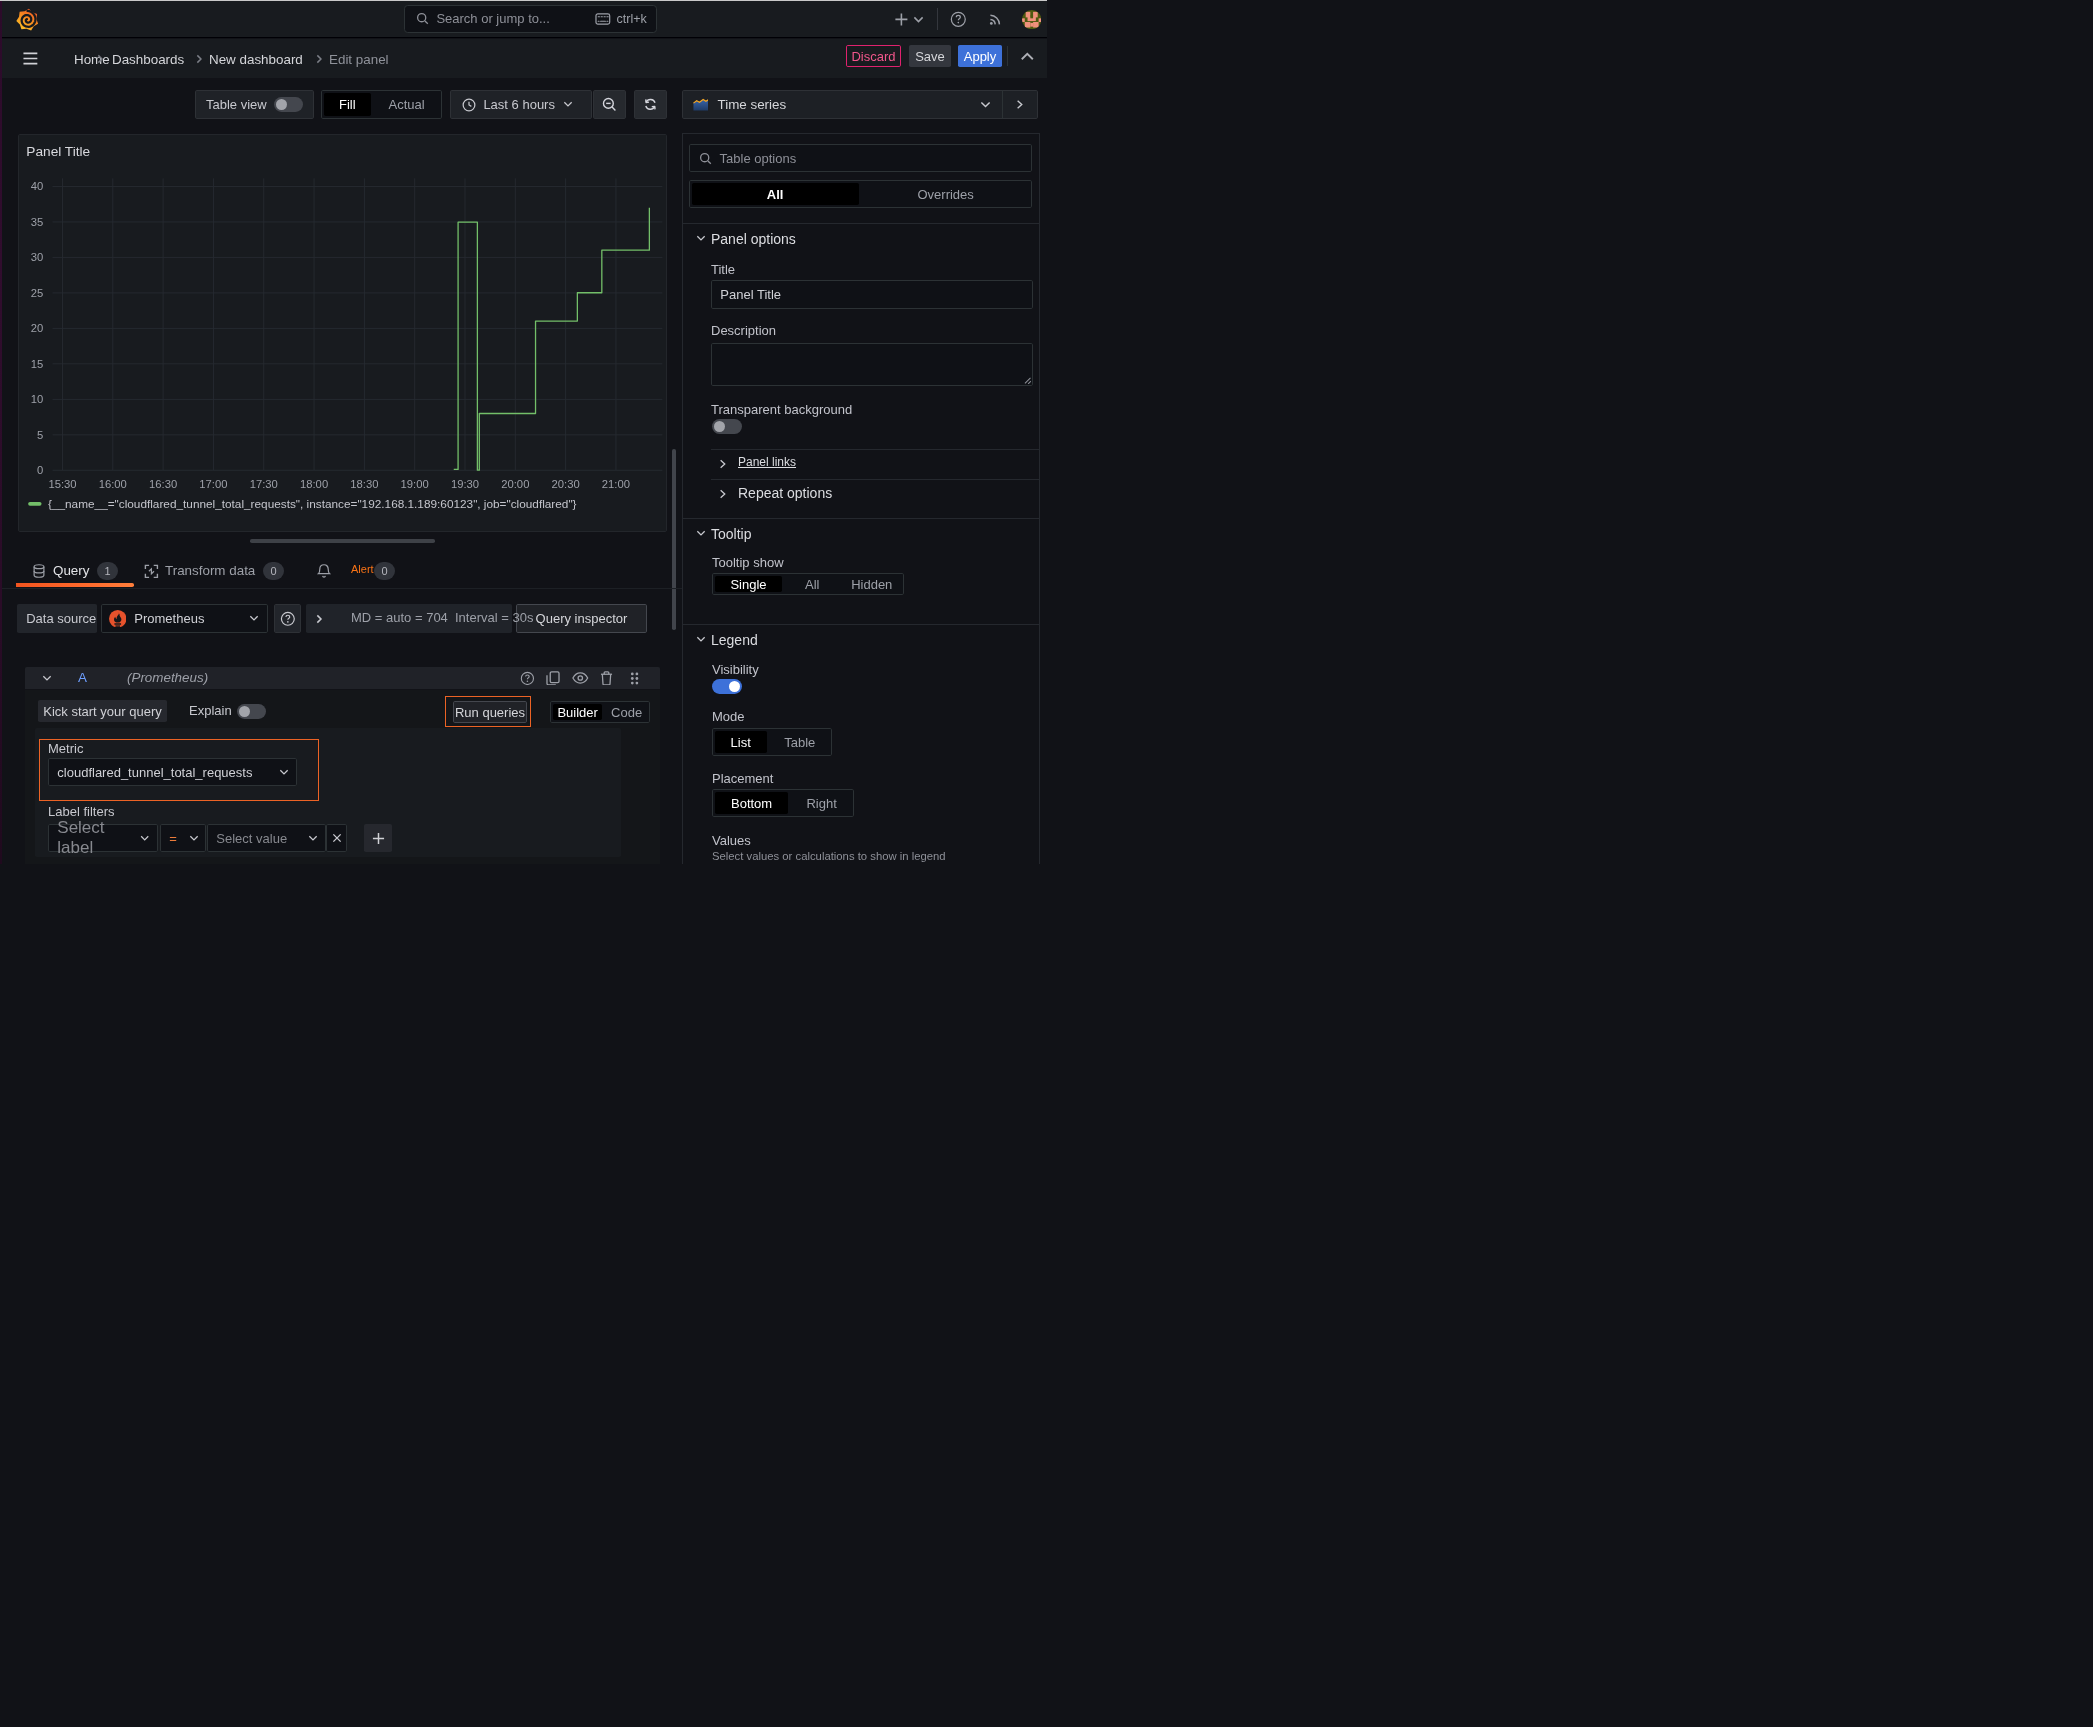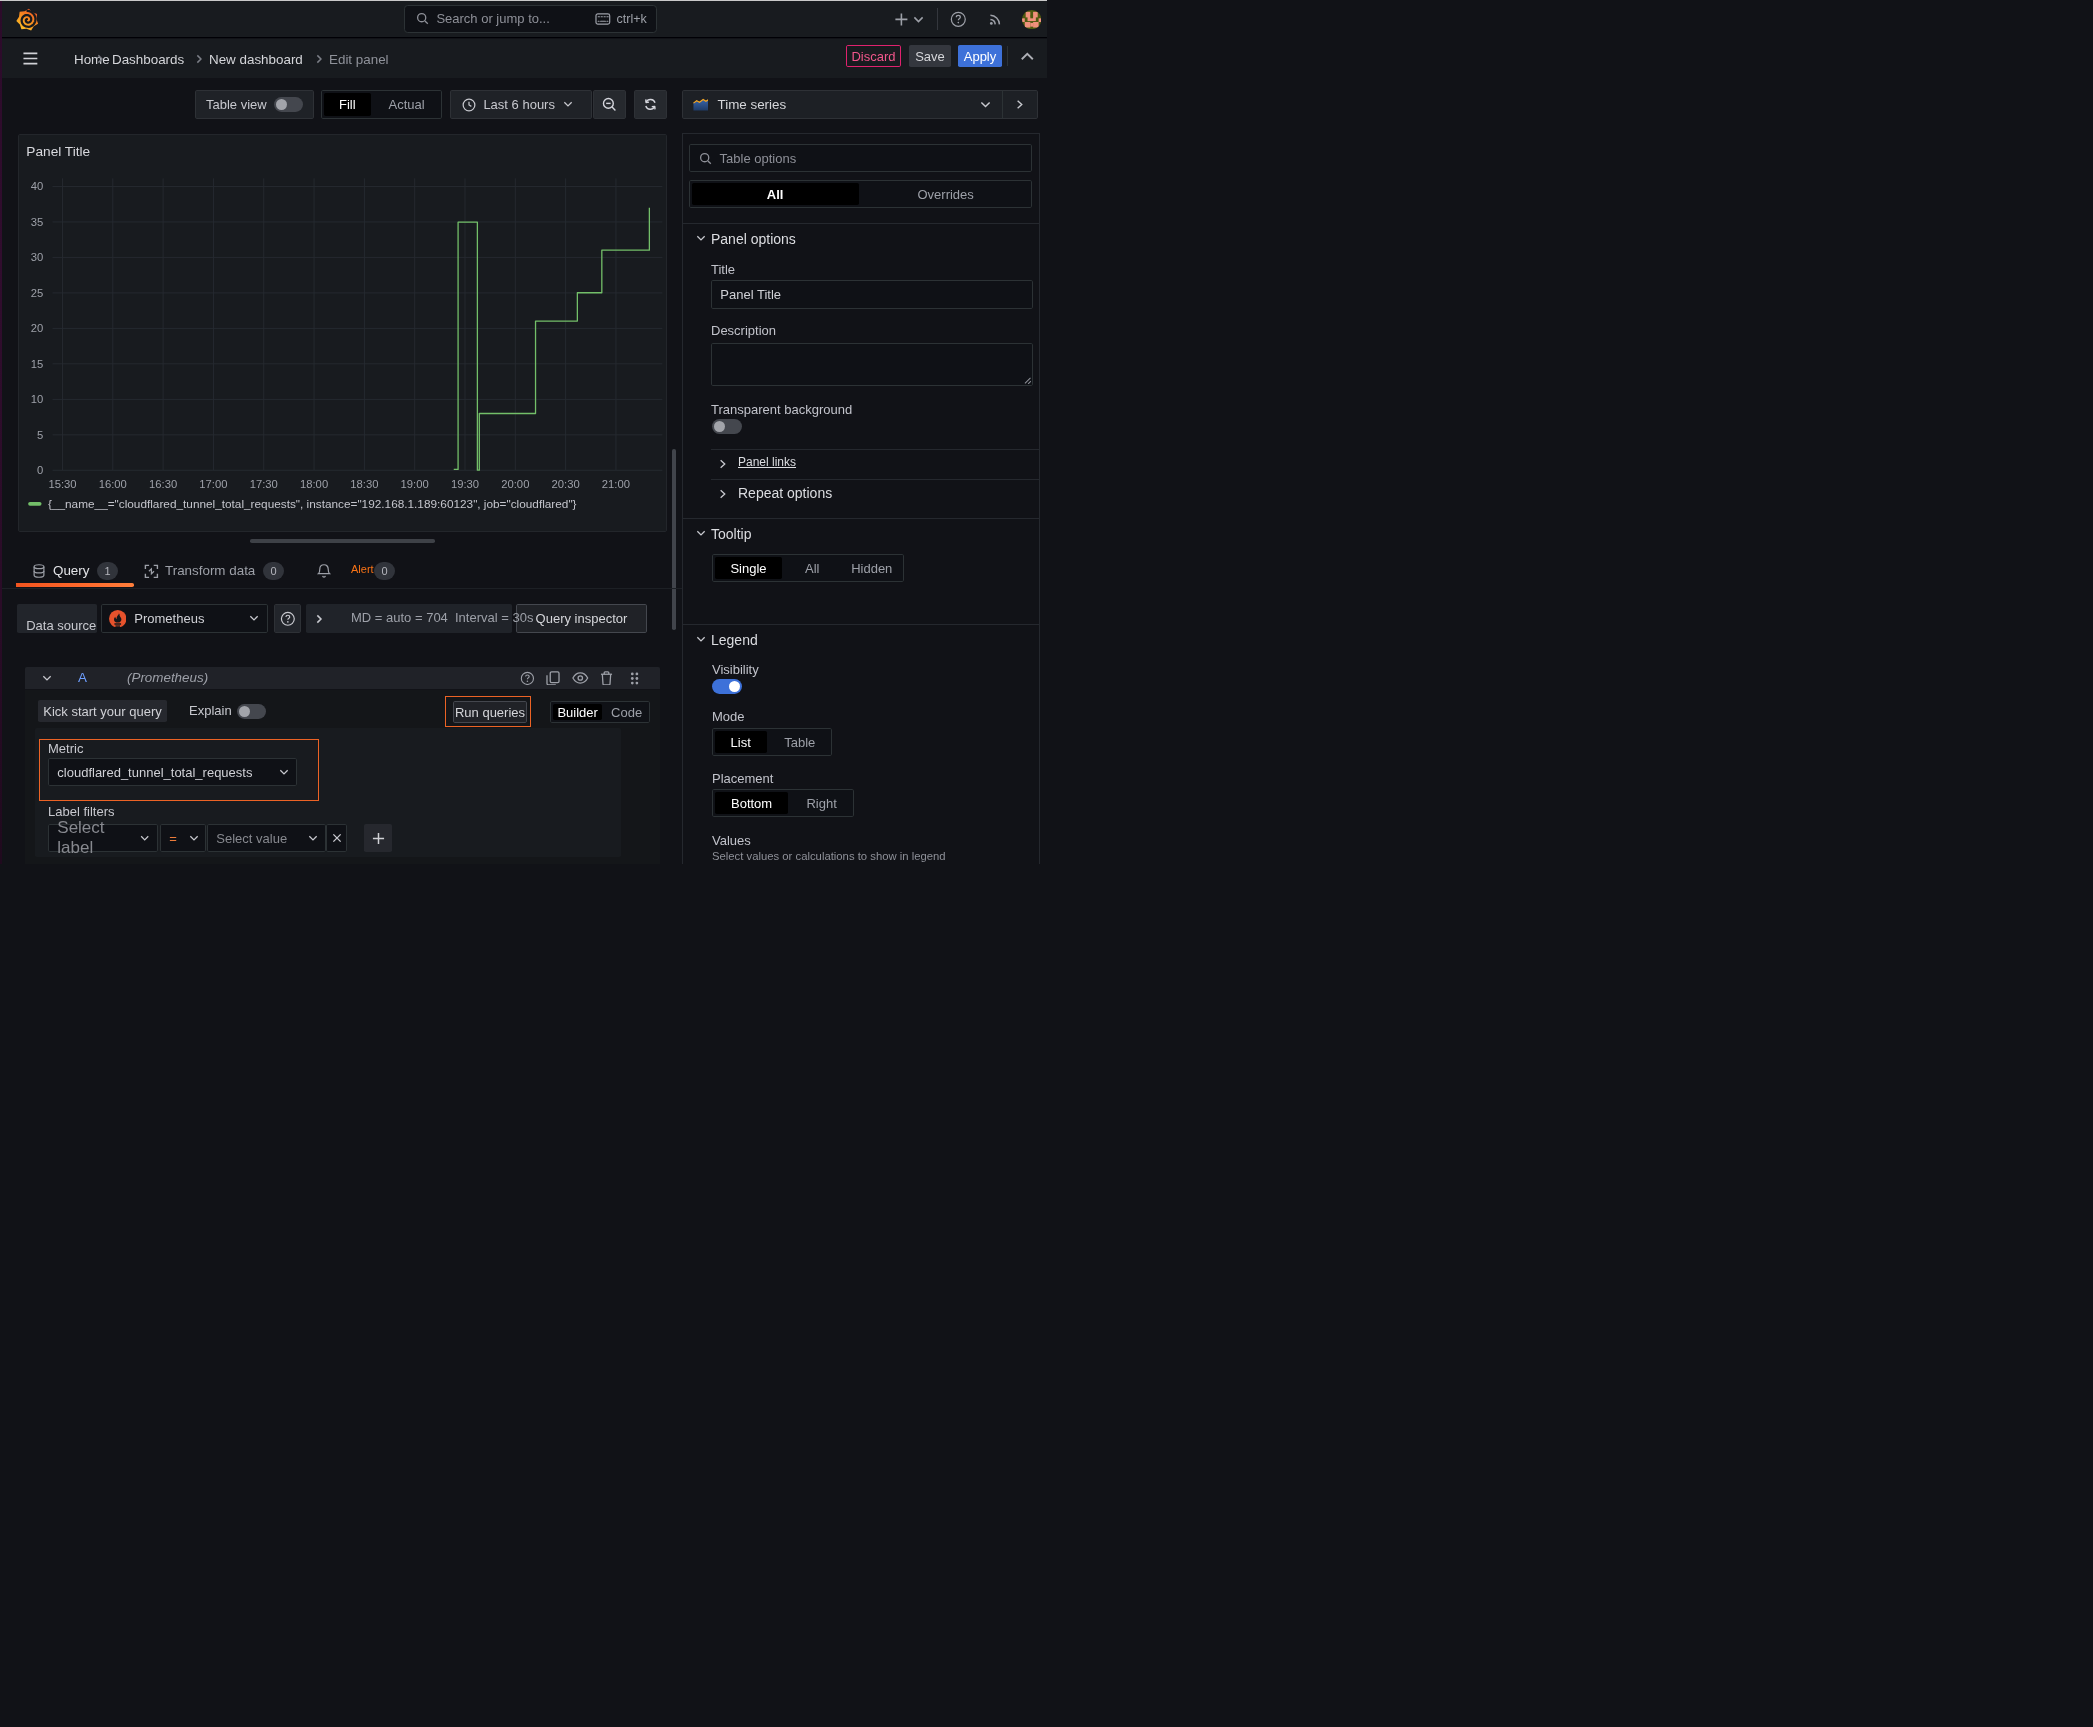--- a/index.html
+++ b/index.html
@@ -256,21 +256,21 @@
         <path d="M6.4 14.8 C6.6 15.8 7.2 16.3 8 16.3 C8.8 16.3 9.4 15.8 9.6 14.8"></path>
       </svg>
     <span class="abs" style="left:351px;top:9.2px;font-size:11px;color:#f97316;">Alert</span>
     <span class="abs badge" style="left:374px;top:8.3px;">0</span>
     <div class="abs" style="left:16px;top:29px;width:118px;height:3.9px;border-radius:0 1.8px 1.8px 0;background:linear-gradient(90deg,#f2541f 0%,#ff6a2c 60%,#ff7e3b 100%);"></div>
     <div class="abs" style="left:0;top:34px;width:683px;height:0.9px;background:#1d2025;"></div>
   </div>
 
   <div class="abs" id="qcontent" style="left:0;top:589px;width:683px;height:275px;z-index:20;">
 
-    <div class="abs" style="left:17px;top:15px;width:80px;height:29px;background:#22252b;border-radius:1.8px;display:flex;align-items:flex-end;">
+    <div class="abs" style="left:17px;top:15px;width:80px;height:29px;background:#22252b;border-radius:1.8px;display:flex;align-items:center;">
         <span style="margin-left:9.2px;font-size:13px;color:#c8c9cf;">Data source</span>
       </div>
     <div class="abs input" style="left:101px;top:15px;width:167px;height:29px;display:flex;align-items:center;">
       <svg style="margin-left:6.5px;" width="17.5" height="17.5" viewBox="0 0 19 19">
           <circle cx="9.5" cy="9.5" r="9.5" fill="#e6522c"></circle>
           <path fill="#141619" d="M9.5 1.8 C10.5 3.6 10.2 5.0 9.3 6.3 C8.6 7.4 8.0 8.5 8.4 9.9 C7.4 9.4 6.9 8.5 6.8 7.4 C5.9 8.3 5.4 9.4 5.5 10.6 C5.56 12.0 6.5 13.1 7.9 13.5 H11.1 C12.5 13.0 13.4 11.8 13.45 10.4 C13.5 8.6 12.4 7.6 11.9 6.7 C11.4 5.7 11.2 4.7 11.6 3.7 C11.0 4.1 10.6 4.6 10.4 5.3 C10.3 4.0 10.2 2.9 9.5 1.8 Z"></path>
           <rect x="5.9" y="14.4" width="7.2" height="1.6" fill="#141619"></rect>
           <rect x="7.0" y="16.7" width="5.0" height="1.5" fill="#141619"></rect>
         </svg>
       <span style="margin-left:8.3px;font-size:13px;color:#d0d1d6;">Prometheus</span>
@@ -456,21 +456,21 @@
         <path d="M2 1.5 L7 6 L2 10.5"></path>
       </svg>
     <span class="abs" style="left:61px;top:407px;font-size:14px;font-weight:500;color:#dcdde1;">Repeat options</span>
     <div class="abs" style="left:4.6px;top:440px;width:358px;height:0.9px;background:#25282e;"></div>
 
     <svg class="abs" style="left:18.5px;top:452px;" width="10" height="6.5" viewBox="0 0 12 8" stroke="#c8c9cf" stroke-width="1.6" fill="none">
         <path d="M1.5 1.5 L6 6 L10.5 1.5"></path>
       </svg>
     <span class="abs" style="left:34px;top:448px;font-size:14px;font-weight:500;color:#dcdde1;">Tooltip</span>
     <span class="abs lbl" style="left:35px;top:477px;">Tooltip show</span>
-    <div class="abs seg-wrap" style="left:35px;top:476px;width:192px;height:28px;">
+    <div class="abs seg-wrap" style="left:35px;top:495px;width:192px;height:22px;">
       <span class="seg-on" style="width:68px;font-weight:500;">Single</span>
       <span class="seg-off" style="width:57px;">All</span>
       <span class="seg-off" style="width:63px;">Hidden</span>
     </div>
     <div class="abs" style="left:4.6px;top:546px;width:358px;height:0.9px;background:#25282e;"></div>
 
     <svg class="abs" style="left:18.5px;top:558px;" width="10" height="6.5" viewBox="0 0 12 8" stroke="#c8c9cf" stroke-width="1.6" fill="none">
         <path d="M1.5 1.5 L6 6 L10.5 1.5"></path>
       </svg>
     <span class="abs" style="left:34px;top:554px;font-size:14px;font-weight:500;color:#dcdde1;">Legend</span>

